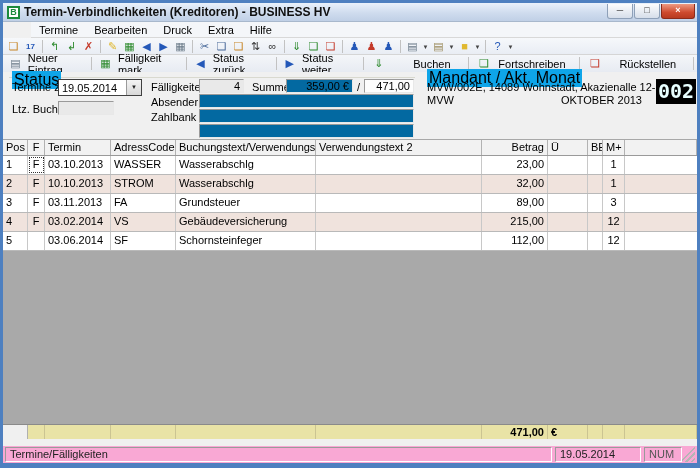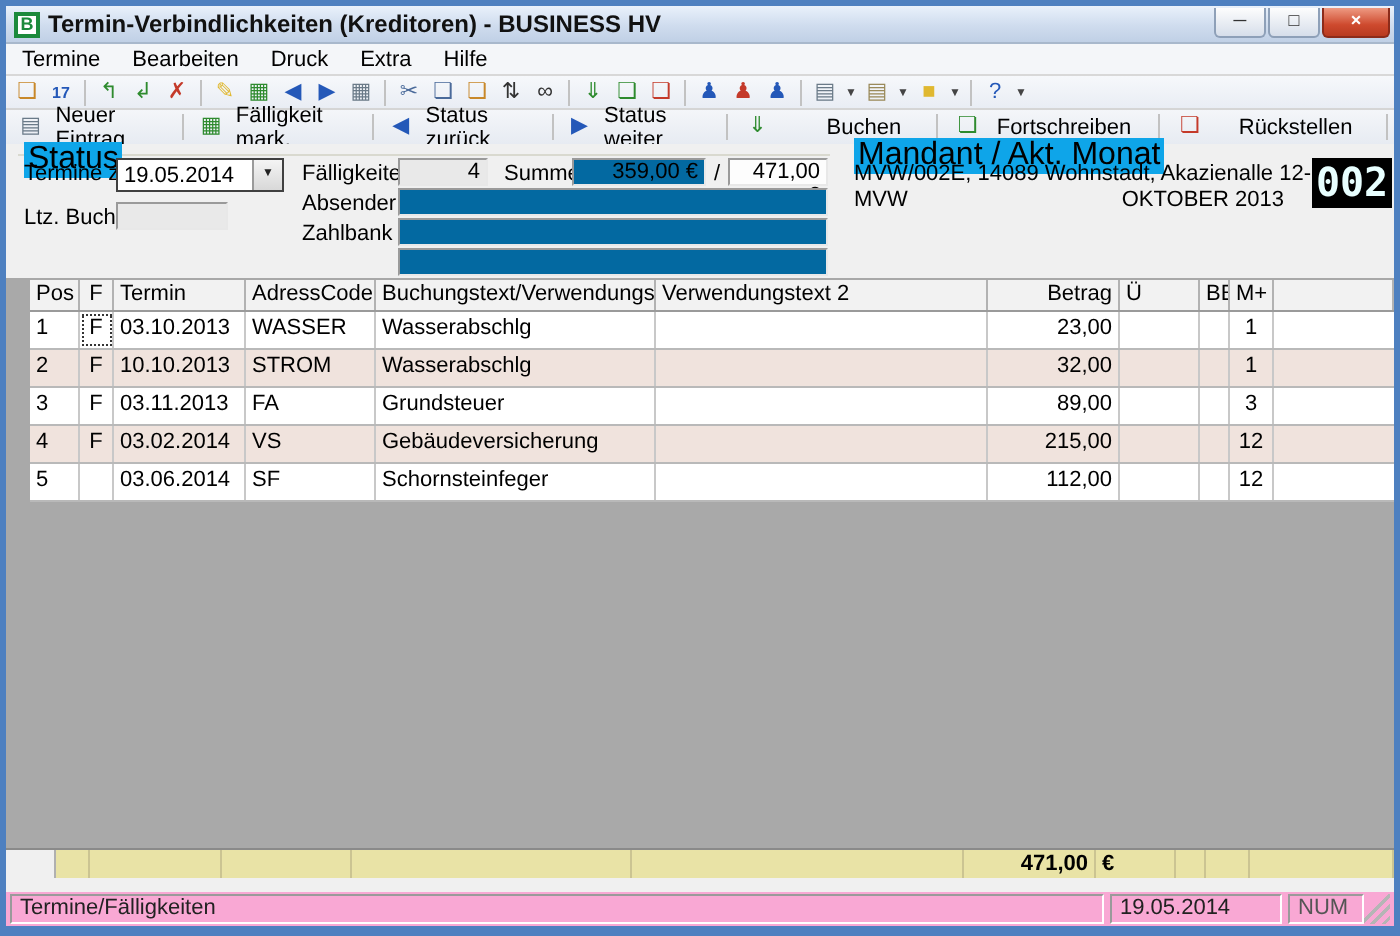--- a/index.html
+++ b/index.html
@@ -25,21 +25,21 @@
   }
   .title-text { font-size:12px; color:#111; flex:1; white-space:nowrap; overflow:hidden;font-weight:bold; }
   .win-btns { display:flex; gap:1px; align-self:flex-start; margin-top:1px; }
   .win-btn {
     width:26px; height:15px; font-size:9px; line-height:13px; text-align:center;
     background:linear-gradient(#fdfdfd,#d6deea); border:1px solid #8ea0b8;
     border-top:none; border-radius:0 0 3px 3px; color:#333;
   }
   .win-btn.close { width:34px; background:linear-gradient(#ee9a82,#ce4a2e 60%,#b83a20); border-color:#8c2b1a; color:#fff; font-weight:bold; }
   
-  .menubar { height:16px; flex:0 0 16px; background:#f4f6f9; display:flex; align-items:center; border-bottom:1px solid #d8d8d8; }
+  .menubar { height:16px; flex:0 0 16px; background:#f4f6f9; display:flex; align-items:center; border-bottom:1px solid #d8d8d8;margin-left:28px; }
   .menu-item { font-size:11px; padding:0 8px; color:#000; }
   
   .toolbar1 { height:17px; flex:0 0 17px; background:linear-gradient(#f6f8fb,#e9edf4); display:flex; align-items:center; padding-left:2px; border-bottom:1px solid #d5d5d5; }
   .ic { width:17px; height:15px; font-size:11px; line-height:15px; text-align:center; display:inline-block; }
   .ic.cal { font-size:8px; font-weight:bold; }
   .dd { width:9px; height:15px; font-size:6px; line-height:16px; text-align:center; color:#444; }
   .sep { width:1px; height:13px; background:#c2c2c2; margin:0 3px; }
   .c-org  { color:#c8882a; }  .c-green{ color:#2e8b2e; }
   .c-red  { color:#c43a2a; }  .c-blue { color:#2458b8; }
   .c-steel{ color:#4a6a9a; }  .c-dark { color:#333333; }
@@ -68,21 +68,21 @@
   }
   .combo .val { flex:1; padding:0 3px; }
   .combo .btn { width:15px; height:15px; background:linear-gradient(#f4f4f4,#d8d8d8); border-left:1px solid #9a9a9a; font-size:6px; line-height:15px; text-align:center; color:#222; }
   .counter {
     position:absolute; background:#000; color:#e8ffff;
     font-family:"DejaVu Sans Mono", monospace; font-weight:bold;
     font-size:20px; line-height:25px; text-align:center;
   }
   
   .grid { display:flex; flex-direction:column; flex:1; border-top:1px solid #a8a8a8; background:#a9a9a9; overflow:hidden; }
-  .trow { display:flex; height:19px; flex:0 0 19px; background:#fff; border-bottom:1px solid #b9b9b9; font-size:11px;margin-left:12px; }
+  .trow { display:flex; height:19px; flex:0 0 19px; background:#fff; border-bottom:1px solid #b9b9b9; font-size:11px; }
   .trow.head { height:16px; flex:0 0 16px; background:#f2f2f2; border-bottom:1px solid #9a9a9a; color:#000; }
   .trow.alt { background:#f0e3dd; }
   .tc { border-right:1px solid #c8c8c8; padding:2px 3px 0 3px; overflow:hidden; white-space:nowrap; }
   .head .tc { border-right:1px solid #b2b2b2; padding-top:1px; }
   .c-pos { width:25px; flex:0 0 25px; }
   .c-f   { width:17px; flex:0 0 17px; text-align:center; padding:2px 0 0 0; }
   .c-ter { width:66px; flex:0 0 66px; }
   .c-adr { width:65px; flex:0 0 65px; }
   .c-t1  { width:140px; flex:0 0 140px; }
   .c-t2  { width:166px; flex:0 0 166px; }

